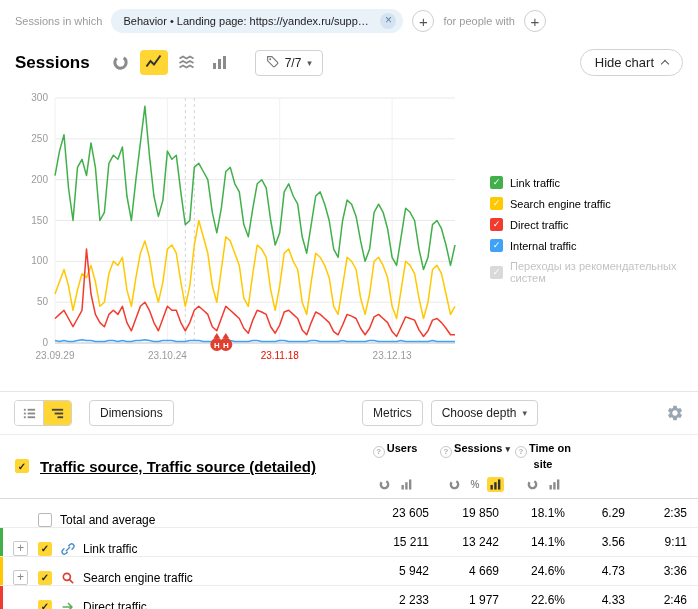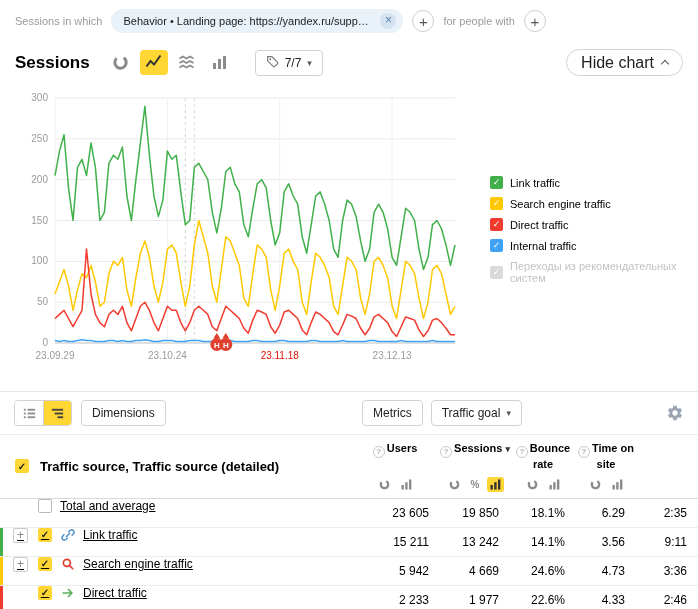--- a/index.html
+++ b/index.html
@@ -16,57 +16,57 @@
   .round-btn { flex:none; width:22px; height:22px; border-radius:50%; border:1px solid #cfcfcf; background:#fff; color:#555; font-size:15px; line-height:1; display:inline-flex; align-items:center; justify-content:center; cursor:pointer; }
 
   
   .chart-header { display:flex; align-items:center; gap:5px; padding:16px 15px 0 15px; }
   .title { font-size:17px; font-weight:bold; margin-right:12px; }
   .icon-btn { width:28px; height:25px; display:inline-flex; align-items:center; justify-content:center; border-radius:4px; cursor:pointer; }
   .icon-btn.selected { background:#ffd633; }
   .dd-btn { height:26px; border:1px solid #d2d2d2; border-radius:4px; background:#fff; padding:4px 10px; display:inline-flex; align-items:center; gap:6px; font-size:12px; font-family:inherit; cursor:pointer; color:#222; }
   .seg-dd { margin-left:16px; }
   .caret { font-size:9px; color:#555; }
-  .pill-btn { margin-left:auto; height:27px; border:1px solid #d2d2d2; border-radius:16px; background:#fff; padding:0 14px; display:inline-flex; align-items:center; font-size:16px; font-family:inherit; cursor:pointer; color:#222; }
+  .pill-btn { margin-left:auto; height:27px; border:1px solid #d2d2d2; border-radius:16px; background:#fff; padding:0 14px; display:inline-flex; align-items:center; font-size:13px; font-family:inherit; cursor:pointer; color:#222; }
   .chev-up { width:6px; height:6px; border-left:1.5px solid #555; border-top:1.5px solid #555; transform:rotate(45deg); display:inline-block; margin-left:8px; margin-top:3px; }
 
   
   .chart-wrap { position:relative; height:315px; padding:14px 0 0 15px; }
   .legend { position:absolute; left:490px; top:100px; display:flex; flex-direction:column; gap:8px; font-size:11px; }
   .legend-item { display:flex; align-items:center; gap:7px; cursor:pointer; }
   .legend-check { width:13px; height:13px; border-radius:2px; color:#fff; font-size:9px; line-height:13px; text-align:center; flex:none; }
   .legend-item.disabled { color:#c3c3c3; }
 
   
   .table-section { border-top:1px solid #e6e6e6; }
-  .toolbar { display:flex; align-items:center; gap:9px; padding:8px 14px; position:relative; }
+  .toolbar { display:flex; align-items:center; gap:17px; padding:8px 14px; position:relative; }
   .seg-group { display:inline-flex; border:1px solid #d2d2d2; border-radius:4px; overflow:hidden; }
   .tool-btn { width:28px; height:24px; display:inline-flex; align-items:center; justify-content:center; background:#fff; cursor:pointer; }
   .tool-btn + .tool-btn { border-left:1px solid #d2d2d2; }
   .tool-btn.selected { background:#ffd633; }
   .metrics-group { position:absolute; left:362px; display:inline-flex; gap:8px; }
   .gear { position:absolute; right:14px; cursor:pointer; display:inline-flex; }
 
   .thead { display:grid; grid-template-columns:1fr 90px 70px 66px 60px 62px; border-top:1px solid #ececec; border-bottom:1px solid #d9d9d9; }
   .thead-first { display:flex; align-items:center; gap:11px; padding-left:15px; }
-  .dim-label { font-weight:bold; font-size:13px; cursor:pointer; }
+  .dim-label { font-weight:bold; font-size:15px; cursor:pointer;text-decoration:underline; }
   .mcol { text-align:center; padding-top:7px; }
   .mlabel { font-weight:bold; font-size:11px; line-height:1.2; min-height:28px; }
   .info { display:inline-flex; width:12px; height:12px; border:1px solid #c9c9c9; border-radius:50%; color:#b0b0b0; font-size:8px; align-items:center; justify-content:center; vertical-align:-2px; margin-right:2px; cursor:pointer; }
   .sort-caret { font-size:9px; color:#333; }
   .micons { display:flex; align-items:center; justify-content:center; gap:5px; height:26px; margin-top:1px; }
   .mini { display:inline-flex; align-items:center; justify-content:center; padding:2px 3px; border-radius:3px; cursor:pointer; }
   .mini.pct { color:#8b8b8b; font-size:10px; font-weight:bold; }
   .mini.selected { background:#ffd633; }
 
   .cbx { width:14px; height:14px; border-radius:2px; border:1px solid #b9b9b9; background:#fff; display:inline-flex; align-items:center; justify-content:center; font-size:10px; font-weight:bold; color:#222; flex:none; cursor:pointer; }
   .cbx.checked { background:#ffd633; border-color:#ffd633; }
 
   .trow { display:grid; grid-template-columns:1fr 90px 70px 66px 60px 62px; height:29px; align-items:center; border-bottom:1px solid #ececec; }
-  .tfirst { display:flex; align-items:flex-start; position:relative; height:100%;text-decoration:underline; }
+  .tfirst { display:flex; align-items:flex-end; position:relative; height:100%; }
   .stripe { position:absolute; left:0; top:0; bottom:0; width:3px; }
   .expand { margin-left:13px; width:15px; height:15px; border:1px solid #c9c9c9; border-radius:2px; background:#fff; color:#888; font-size:12px; line-height:13px; text-align:center; cursor:pointer; flex:none; }
   .expand-sp { width:28px; flex:none; }
   .tfirst .cbx { margin-left:10px; }
   .row-icon { margin-left:9px; display:inline-flex; flex:none; }
   .row-label { margin-left:8px; white-space:nowrap; }
   .tcell { text-align:right; padding-right:11px; font-size:12px; }
 </style>
 </head>
 <body>
@@ -218,21 +218,21 @@
                 <rect x="5" y="7" width="9" height="2"></rect>
                 <rect x="8" y="11" width="6" height="2"></rect>
               </g>
             </svg>
         </span>
       </div>
       <button class="dd-btn">Dimensions</button>
       <div class="metrics-group">
         <button class="dd-btn">Metrics</button>
         <button class="dd-btn">
-          <span>Traffic goal</span>
+          <span>Choose depth</span>
           <span class="caret">▾</span>
         </button>
       </div>
       <span class="gear">
         <svg width="18" height="18" viewBox="0 0 24 24">
             <path fill="#9aa7b3" d="M19.14 12.94c.04-.3.06-.61.06-.94 0-.32-.02-.64-.07-.94l2.03-1.58c.18-.14.23-.41.12-.61l-1.92-3.32c-.12-.22-.37-.29-.59-.22l-2.39.96c-.5-.38-1.03-.7-1.62-.94l-.36-2.54c-.04-.24-.24-.41-.48-.41h-3.84c-.24 0-.43.17-.47.41l-.36 2.54c-.59.24-1.13.57-1.62.94l-2.39-.96c-.22-.08-.47 0-.59.22L2.74 8.87c-.12.21-.08.47.12.61l2.03 1.58c-.05.3-.09.63-.09.94s.02.64.07.94l-2.03 1.58c-.18.14-.23.41-.12.61l1.92 3.32c.12.22.37.29.59.22l2.39-.96c.5.38 1.03.7 1.62.94l.36 2.54c.05.24.24.41.48.41h3.84c.24 0 .44-.17.47-.41l.36-2.54c.59-.24 1.13-.56 1.62-.94l2.39.96c.22.08.47 0 .59-.22l1.92-3.32c.12-.22.07-.47-.12-.61l-2.01-1.58zM12 15.6c-1.98 0-3.6-1.62-3.6-3.6s1.62-3.6 3.6-3.6 3.6 1.62 3.6 3.6-1.62 3.6-3.6 3.6z"></path>
           </svg>
       </span>
     </div>
 
@@ -267,39 +267,20 @@
         <div class="micons">
           <span class="mini">
               <svg width="11" height="11" viewBox="0 0 12 12">
                 <circle cx="6" cy="6" r="4" fill="none" stroke="#8b8b8b" stroke-width="2.6" stroke-dasharray="19 6" transform="rotate(-60 6 6)"></circle>
               </svg>
             </span>
           <span class="mini pct">%</span>
           <span class="mini selected">
               <svg width="11" height="11" viewBox="0 0 12 12">
                 <g fill="#333">
-                  <rect x="0.5" y="6.5" width="2.6" height="5"></rect>
-                  <rect x="4.6" y="3.5" width="2.6" height="8"></rect>
-                  <rect x="8.7" y="0.5" width="2.6" height="11"></rect>
-                </g>
-              </svg>
-            </span>
-        </div>
-      </div>
-      <div class="mcol">
-        <div class="mlabel"><span class="info">?</span><span>Bounce rate</span></div>
-        <div class="micons">
-          <span class="mini">
-              <svg width="11" height="11" viewBox="0 0 12 12">
-                <circle cx="6" cy="6" r="4" fill="none" stroke="#8b8b8b" stroke-width="2.6" stroke-dasharray="19 6" transform="rotate(-60 6 6)"></circle>
-              </svg>
-            </span>
-          <span class="mini">
-              <svg width="11" height="11" viewBox="0 0 12 12">
-                <g fill="#8b8b8b">
                   <rect x="0.5" y="6.5" width="2.6" height="5"></rect>
                   <rect x="4.6" y="3.5" width="2.6" height="8"></rect>
                   <rect x="8.7" y="0.5" width="2.6" height="11"></rect>
                 </g>
               </svg>
             </span>
         </div>
       </div>
       <div class="mcol">
         <div class="mlabel"><span class="info">?</span><span>Time on site</span></div>

